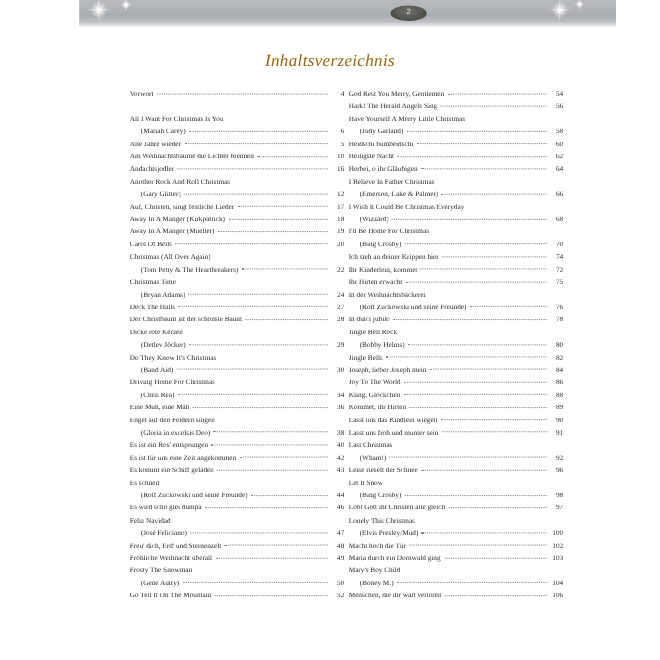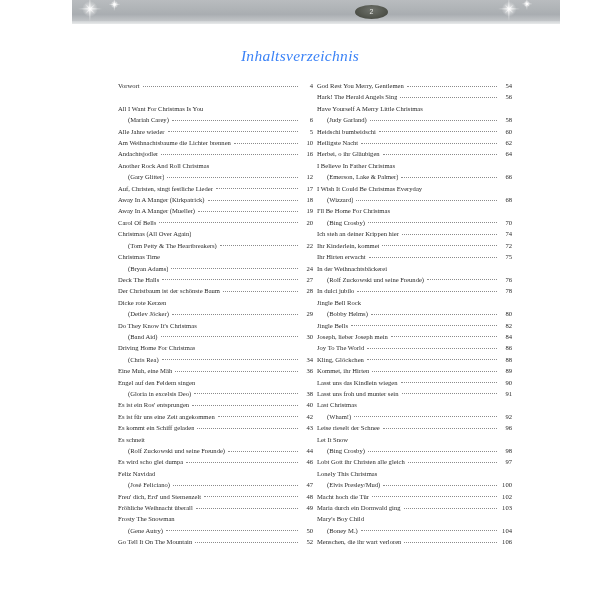--- a/index.html
+++ b/index.html
@@ -82,21 +82,21 @@
   
   #page-title {
     position: absolute;
     left: 0;
     top: 47px;
     width: 600px;
     text-align: center;
     font-family: "Liberation Serif", "DejaVu Serif", serif;
     font-style: italic;
     font-size: 15.5px;
-    color: #3b82f6;
+    color: #a16207;
     letter-spacing: 0.3px;
   }
 
   
   #toc {
     position: absolute;
     left: 0;
     top: 83px;
     width: 600px;
     height: 500px;

